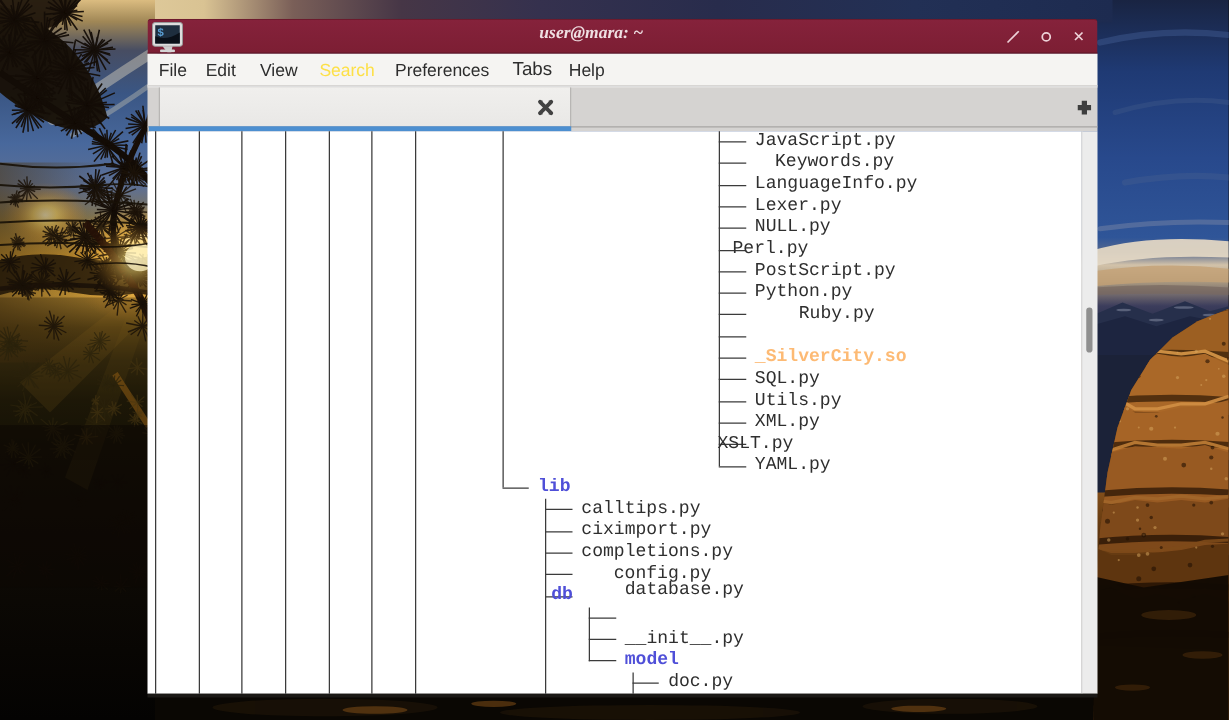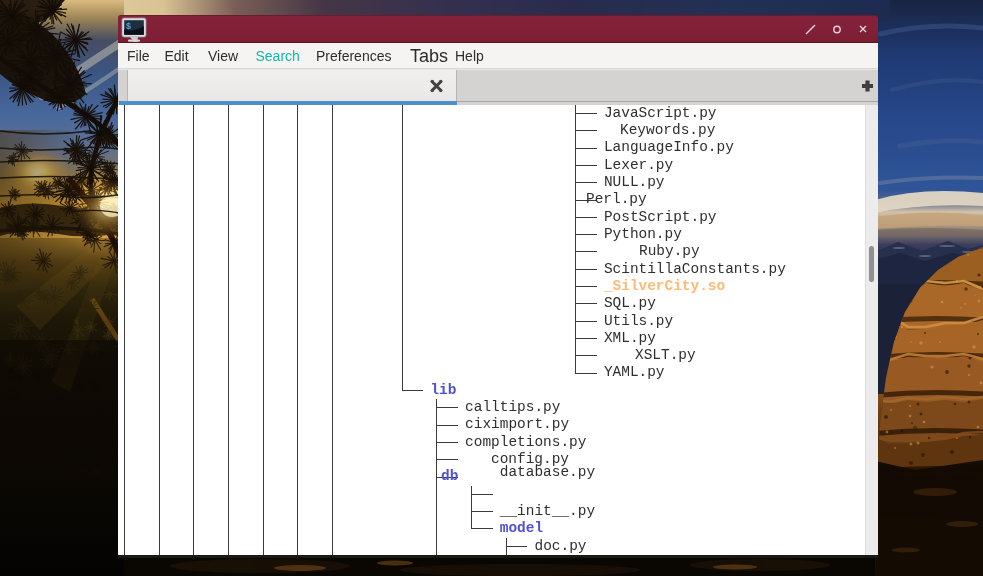--- a/index.html
+++ b/index.html
@@ -2179,34 +2179,35 @@
 <div class="abs" style="left:118px;top:15px;width:760px;height:28px;background:linear-gradient(#85223b,#7c1e33);border-radius:3px 3px 0 0;border-top:1px solid #6d1a2d;box-sizing:border-box;"></div>
 <div class="abs" style="left:118px;top:42px;width:760px;height:1px;background:#5d1626;"></div>
 <svg class="abs" style="left:121px;top:17px;" width="26" height="25" viewBox="0 0 26 25">
  <rect x="1" y="1" width="24" height="19" rx="2" fill="#ddd" stroke="#999" stroke-width="0.8"></rect>
  <rect x="3.2" y="3.2" width="19.6" height="14.6" fill="#1e2e3e"></rect>
  <path d="M3.2,12 Q12,16 22.8,9 L22.8,17.8 L3.2,17.8 Z" fill="#0a1018"></path>
  <text x="5" y="11.5" font-family="Liberation Sans" font-size="9" font-weight="bold" fill="#5a9fd4">$</text>
  <path d="M13,25 L9,20 L17,20 L16,25 Z" fill="#ccc"></path>
  <rect x="7" y="22.5" width="12" height="2.2" rx="1" fill="#d5d5d5"></rect>
 </svg>
+<div class="abs" style="left:373px;top:19px;width:200px;text-align:center;font-family:'Liberation Serif',serif;font-style:italic;font-weight:bold;font-size:14px;color:#efdfe2;">user@mara: ~</div>
 <svg class="abs" style="left:800px;top:21px;" width="72" height="16" viewBox="0 0 72 16">
  <g stroke="#edd2d8" stroke-width="1.4" fill="none">
   <path d="M6,13 L15,4"></path>
   <circle cx="37" cy="8.5" r="3.2"></circle>
   <path d="M60,5 L66,11 M66,5 L60,11"></path>
  </g>
 </svg>
 <div class="abs" style="left:118px;top:43px;width:760px;height:26px;background:#f5f4f2;border-bottom:1px solid #d8d6d4;box-sizing:border-box;"></div>
 <div class="abs" style="left:127px;top:43px;height:26px;line-height:26px;font-size:14px;color:#2d2d2d;">File</div>
     <div class="abs" style="left:164.5px;top:43px;height:26px;line-height:26px;font-size:14px;color:#2d2d2d;">Edit</div>
     <div class="abs" style="left:208px;top:43px;height:26px;line-height:26px;font-size:14px;color:#2d2d2d;">View</div>
-    <div class="abs" style="left:255.5px;top:43px;height:26px;line-height:26px;font-size:14px;color:#14b8a6;">Search</div>
+    <div class="abs" style="left:255.5px;top:43px;height:26px;line-height:26px;font-size:14px;color:#fde047;">Search</div>
     <div class="abs" style="left:316px;top:43px;height:26px;line-height:26px;font-size:14px;color:#2d2d2d;">Preferences</div>
-    <div class="abs" style="left:410px;top:43px;height:26px;line-height:26px;font-size:18px;color:#2d2d2d;">Tabs</div>
+    <div class="abs" style="left:410px;top:43px;height:26px;line-height:26px;font-size:15px;color:#2d2d2d;">Tabs</div>
     <div class="abs" style="left:455px;top:43px;height:26px;line-height:26px;font-size:14px;color:#2d2d2d;">Help</div>
 <div class="abs" style="left:118px;top:69px;width:760px;height:36px;background:#d5d3d1;border-top:1px solid #e9e8e6;box-sizing:border-box;"></div>
 <div class="abs" style="left:118px;top:101px;width:760px;height:1px;background:#a8a6a4;"></div>
 <div class="abs" style="left:127px;top:70px;width:330px;height:31px;background:linear-gradient(#f0efed,#e9e8e6);border-left:1px solid #b8b6b4;border-right:1px solid #b8b6b4;box-sizing:border-box;"></div>
 <div class="abs" style="left:119px;top:101px;width:338px;height:4px;background:#4d8fd0;"></div>
 <svg class="abs" style="left:430px;top:79px;" width="13" height="14" viewBox="0 0 13 14">
  <path d="M2,2.5 L11,11.5 M11,2.5 L2,11.5" stroke="#424242" stroke-width="3.1" stroke-linecap="round"></path>
  <path d="M2,2.2 L4,2.2 M9,2.2 L11,2.2 M2,11.8 L4,11.8 M9,11.8 L11,11.8" stroke="#424242" stroke-width="1.6"></path>
 </svg>
 <svg class="abs" style="left:862px;top:80px;" width="11" height="12" viewBox="0 0 11 12">
@@ -2256,26 +2257,25 @@
 <div class="stub" style="left:505.6px;top:545.7px;width:21.7px;"></div>
 <div class="trow" style="left:603.9px;top:104.8px;">JavaScript.py</div>
 <div class="trow" style="left:620px;top:122.1px;">Keywords.py</div>
 <div class="trow" style="left:603.9px;top:139.4px;">LanguageInfo.py</div>
 <div class="trow" style="left:603.9px;top:156.7px;">Lexer.py</div>
 <div class="trow" style="left:603.9px;top:174.0px;">NULL.py</div>
 <div class="trow" style="left:586px;top:191.3px;">Perl.py</div>
 <div class="trow" style="left:603.9px;top:208.7px;text-align:right;">PostScript.py</div>
 <div class="trow" style="left:603.9px;top:226.0px;">Python.py</div>
 <div class="trow" style="left:639px;top:243.3px;">Ruby.py</div>
-<div class="trow" style="left:603.9px;top:260.6px;">ScintillaConstants.py</div>
 <div class="trow g" style="left:603.9px;top:277.9px;">_SilverCity.so</div>
 <div class="trow" style="left:603.9px;top:295.2px;">SQL.py</div>
 <div class="trow" style="left:603.9px;top:312.5px;">Utils.py</div>
 <div class="trow" style="left:603.9px;top:329.8px;">XML.py</div>
-<div class="trow" style="left:635px;top:347.1px;">XSLT.py</div>
+<div class="trow" style="left:574px;top:347.1px;">XSLT.py</div>
 <div class="trow" style="left:603.9px;top:364.4px;">YAML.py</div>
 <div class="trow b" style="left:430.4px;top:381.8px;">lib</div>
 <div class="trow" style="left:465.1px;top:399.1px;">calltips.py</div>
 <div class="trow" style="left:465.1px;top:416.4px;">ciximport.py</div>
 <div class="trow" style="left:465.1px;top:433.7px;">completions.py</div>
 <div class="trow" style="left:491px;top:451.0px;">config.py</div>
 <div class="trow b" style="left:441px;top:468.3px;">db</div>
 <div class="trow" style="left:499.8px;top:464px;">database.py</div>
 <div class="trow" style="left:499.8px;top:502.9px;">__init__.py</div>
 <div class="trow b" style="left:499.8px;top:520.2px;">model</div>

